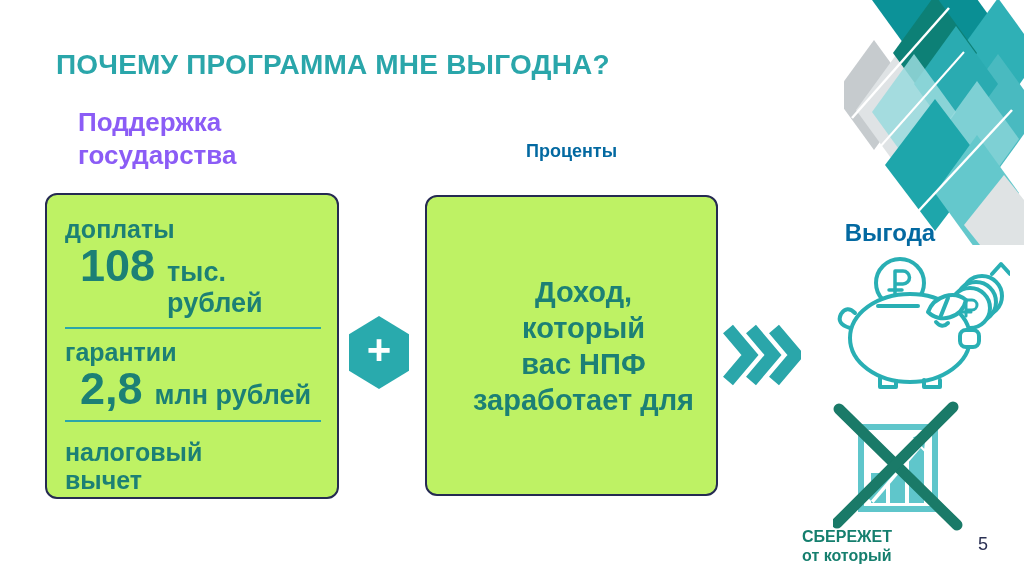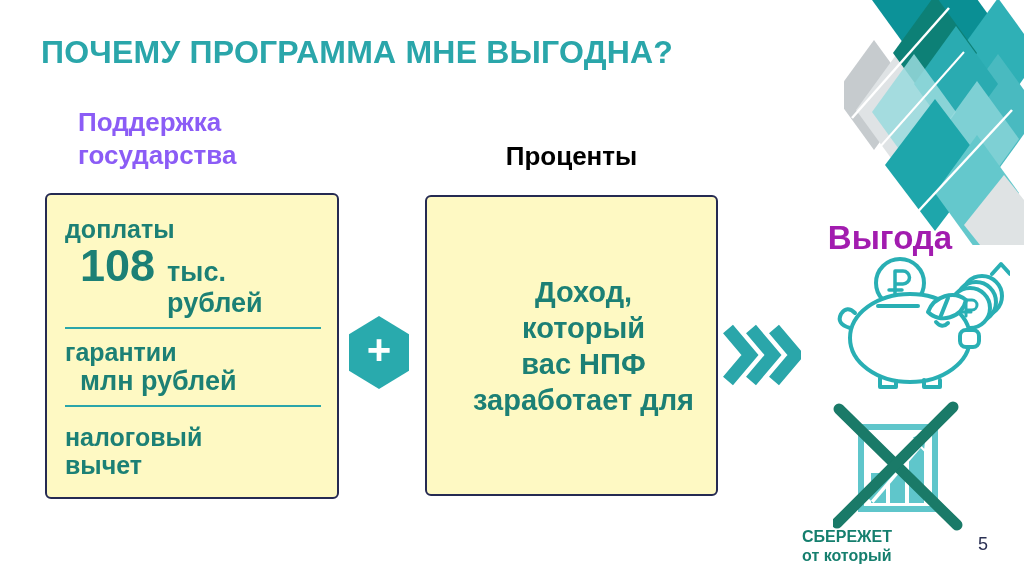--- a/index.html
+++ b/index.html
@@ -1,42 +1,42 @@
 <!DOCTYPE html>
 <html><head>
 <meta charset="utf-8">
 <style>
   html,body{margin:0;padding:0;background:#fff;}
   .slide{position:relative;width:1024px;height:576px;background:#ffffff;overflow:hidden;
          font-family:"Liberation Sans",sans-serif;}
-  .title{position:absolute;left:41px;top:34px;margin:0;font-size:32px;font-weight:bold;
+  .title{position:absolute;left:41px;top:34px;margin:15px;font-size:28px;font-weight:bold;
          color:#2AA6AA;letter-spacing:0.2px;}
   .support-label{position:absolute;left:78px;top:106px;font-size:26px;font-weight:bold;
          color:#8b5cf6;line-height:33px;}
   .interest-label{position:absolute;left:425px;top:141px;width:293px;text-align:center;
-         font-size:26px;font-weight:bold;color:#000000;}
-  .card{position:absolute;border:2px solid #252A52;border-radius:6px;background:#fef9c3;
+         font-size:18px;font-weight:bold;color:#0369a1;}
+  .card{position:absolute;border:2px solid #252A52;border-radius:12px;background:#bef264;
          box-sizing:border-box;}
   .support-card{left:45px;top:193px;width:294px;height:306px;padding:20px 14px 0 18px;}
   .caption{font-size:25px;font-weight:bold;color:#1C8075;line-height:28px;}
   .value-row{display:flex;align-items:baseline;gap:12px;color:#1C8075;margin-left:15px;}
   .big{font-size:45px;font-weight:bold;line-height:46px;}
   .unit{font-size:27px;font-weight:bold;}
   .divider{height:2px;background:#2AA6AA;margin:8px 2px 9px 0;}
   .two-line{width:180px;margin-top:16px;}
   .interest-card{left:425px;top:195px;width:293px;height:301px;display:flex;
          align-items:center;justify-content:center;text-align:center;padding-left:24px;}
   .interest-text{font-size:29px;font-weight:bold;color:#1C8075;line-height:36px;}
   .hexagon{position:absolute;left:349px;top:316px;width:60px;height:73px;background:#29AAAD;
          clip-path:polygon(50% 0,100% 25%,100% 75%,50% 100%,0 75%,0 25%);
          display:flex;align-items:center;justify-content:center;}
   .hexagon span{color:#fff;font-size:42px;font-weight:bold;line-height:1;margin-top:-5px;}
   .chevrons{position:absolute;left:721px;top:324px;}
   .benefit-label{position:absolute;left:795px;top:219px;width:190px;text-align:center;
-         font-size:33px;font-weight:bold;color:#a21caf;}
+         font-size:24px;font-weight:bold;color:#0369a1;}
   .piggy{position:absolute;left:820px;top:256px;}
   .no-inflation{position:absolute;left:833px;top:399px;}
   .inflation-caption{position:absolute;left:802px;top:527px;width:190px;
          font-size:16px;font-weight:bold;color:#157F6E;line-height:19px;}
   .page-number{position:absolute;left:978px;top:534px;font-size:18px;color:#2B3154;}
   .pattern{position:absolute;right:0;top:0;}
 </style>
 </head>
 <body>
 
@@ -72,20 +72,21 @@
 
   <div class="card support-card">
     <div class="caption">доплаты</div>
     <div class="value-row">
       <span class="big">108</span>
       <span class="unit">тыс. рублей</span>
     </div>
     <div class="divider"></div>
     <div class="caption">гарантии</div>
     <div class="value-row">
+      <span class="big">2,8</span>
       <span class="unit">млн рублей</span>
     </div>
     <div class="divider"></div>
     <div class="caption two-line">налоговый вычет</div>
   </div>
 
   <div class="hexagon">
     <span>+</span>
   </div>
 

